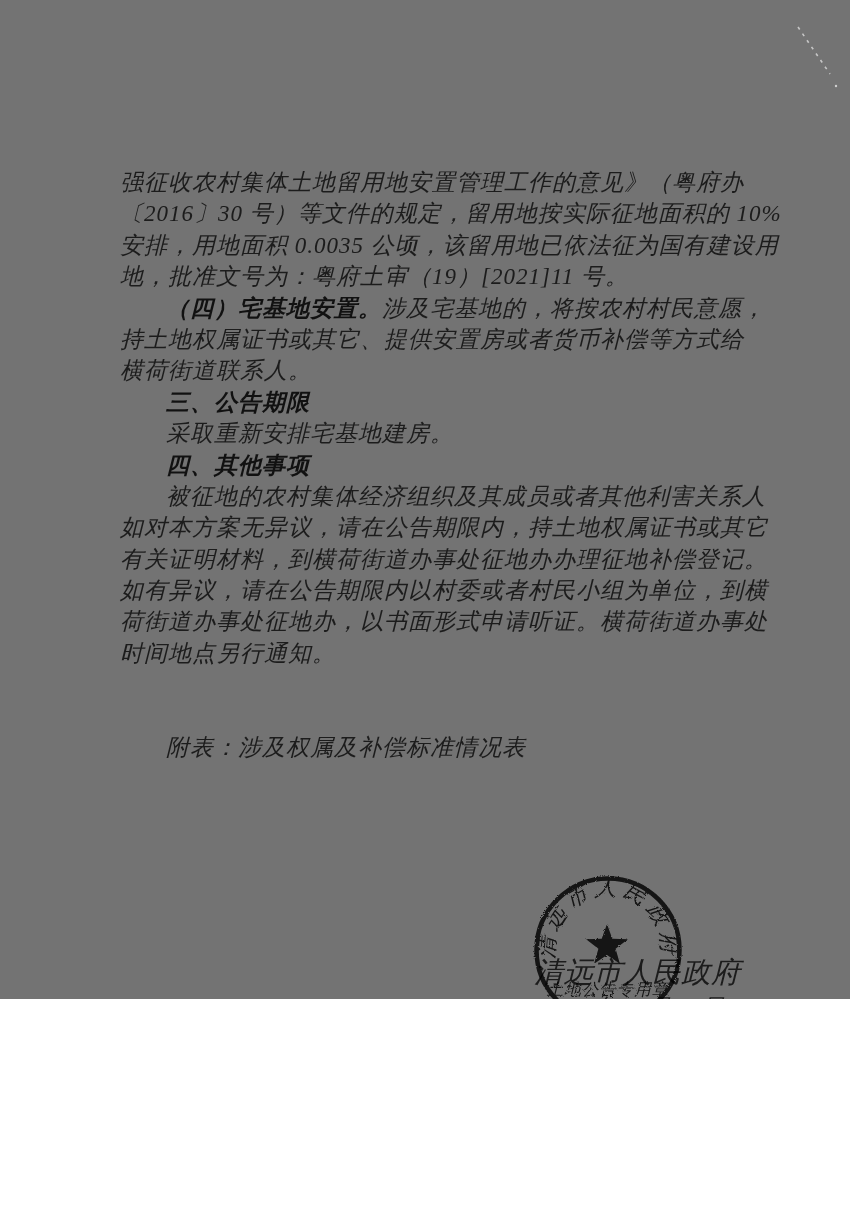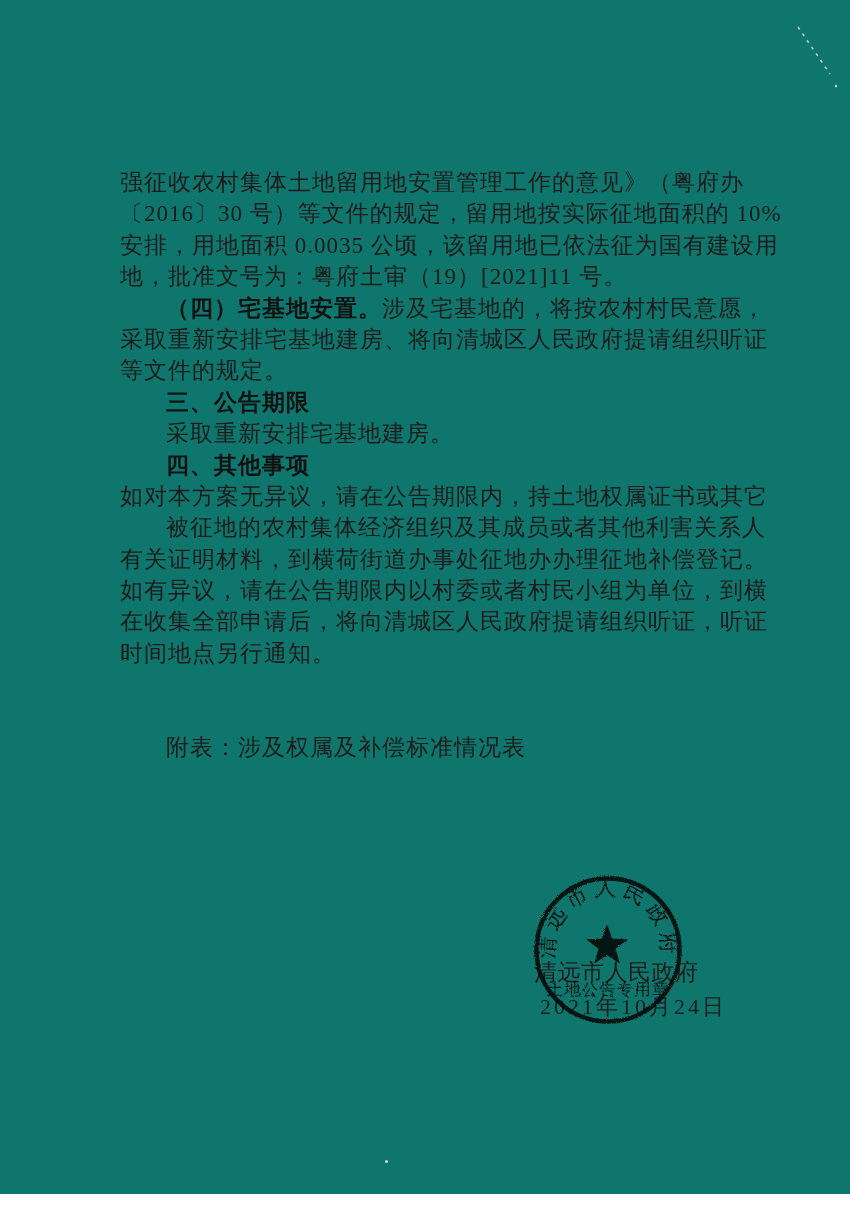--- a/index.html
+++ b/index.html
@@ -1,24 +1,25 @@
 <!DOCTYPE html>
 <html><head>
 <meta charset="utf-8">
 <style>
   * { margin: 0; padding: 0; box-sizing: border-box; }
   html, body { background: #ffffff; }
   .page {
     position: relative;
     width: 850px;
-    height: 1194px;
-    background: #0f766e;
+    height: 999px;
+    background: #737373;
     overflow: hidden;
     font-family: "Liberation Serif", serif;
     color: #1c1c1c;
+    font-style: italic;
   }
   .doc-body {
     position: absolute;
     left: 120px;
     top: 167px;
     width: 628px;
   }
   .line {
     height: 31.4px;
     line-height: 31.4px;
@@ -33,21 +34,21 @@
     font-family: "Liberation Sans", sans-serif;
     color: #111111;
   }
   .sig-name {
     position: absolute;
     left: 534px;
     top: 957px;
     width: 162px;
     height: 31px;
     line-height: 31px;
-    font-size: 23px;
+    font-size: 29px;
     letter-spacing: 0.5px;
     text-align: center;
     white-space: pre;
     color: #1c1c1c;
   }
   .sig-date {
     position: absolute;
     left: 540px;
     top: 991px;
     height: 31px;
@@ -93,30 +94,30 @@
 <body>
 
 <div class="page">
 
   <div class="doc-body">
     <div class="line"><span>强征收农村集体土地留用地安置管理工作的意见》（粤府办</span></div>
     <div class="line"><span>〔2016〕30 号）等文件的规定，留用地按实际征地面积的 10%</span></div>
     <div class="line"><span>安排，用地面积 0.0035 公顷，该留用地已依法征为国有建设用</span></div>
     <div class="line"><span>地，批准文号为：粤府土审（19）[2021]11 号。</span></div>
     <div class="line indent"><span class="b">（四）宅基地安置。</span><span>涉及宅基地的，将按农村村民意愿，</span></div>
-    <div class="line"><span>采取重新安排宅基地建房、将向清城区人民政府提请组织听证</span></div>
-    <div class="line"><span>等文件的规定。</span></div>
+    <div class="line"><span>持土地权属证书或其它、提供安置房或者货币补偿等方式给</span></div>
+    <div class="line"><span>横荷街道联系人。</span></div>
     <div class="line indent"><span class="b">三、公告期限</span></div>
     <div class="line indent"><span>采取重新安排宅基地建房。</span></div>
     <div class="line indent"><span class="b">四、其他事项</span></div>
+    <div class="line indent"><span>被征地的农村集体经济组织及其成员或者其他利害关系人</span></div>
     <div class="line"><span>如对本方案无异议，请在公告期限内，持土地权属证书或其它</span></div>
-    <div class="line indent"><span>被征地的农村集体经济组织及其成员或者其他利害关系人</span></div>
     <div class="line"><span>有关证明材料，到横荷街道办事处征地办办理征地补偿登记。</span></div>
     <div class="line"><span>如有异议，请在公告期限内以村委或者村民小组为单位，到横</span></div>
-    <div class="line"><span>在收集全部申请后，将向清城区人民政府提请组织听证，听证</span></div>
+    <div class="line"><span>荷街道办事处征地办，以书面形式申请听证。横荷街道办事处</span></div>
     <div class="line"><span>时间地点另行通知。</span></div>
     <div class="line"></div>
     <div class="line"></div>
     <div class="line indent"><span>附表：涉及权属及补偿标准情况表</span></div>
   </div>
 
   <div class="sig-name">清远市人民政府</div>
   <div class="sig-date">2021年10月24日</div>
 
   <svg class="seal" viewBox="0 0 156 156" width="156" height="156" xmlns="http://www.w3.org/2000/svg">

